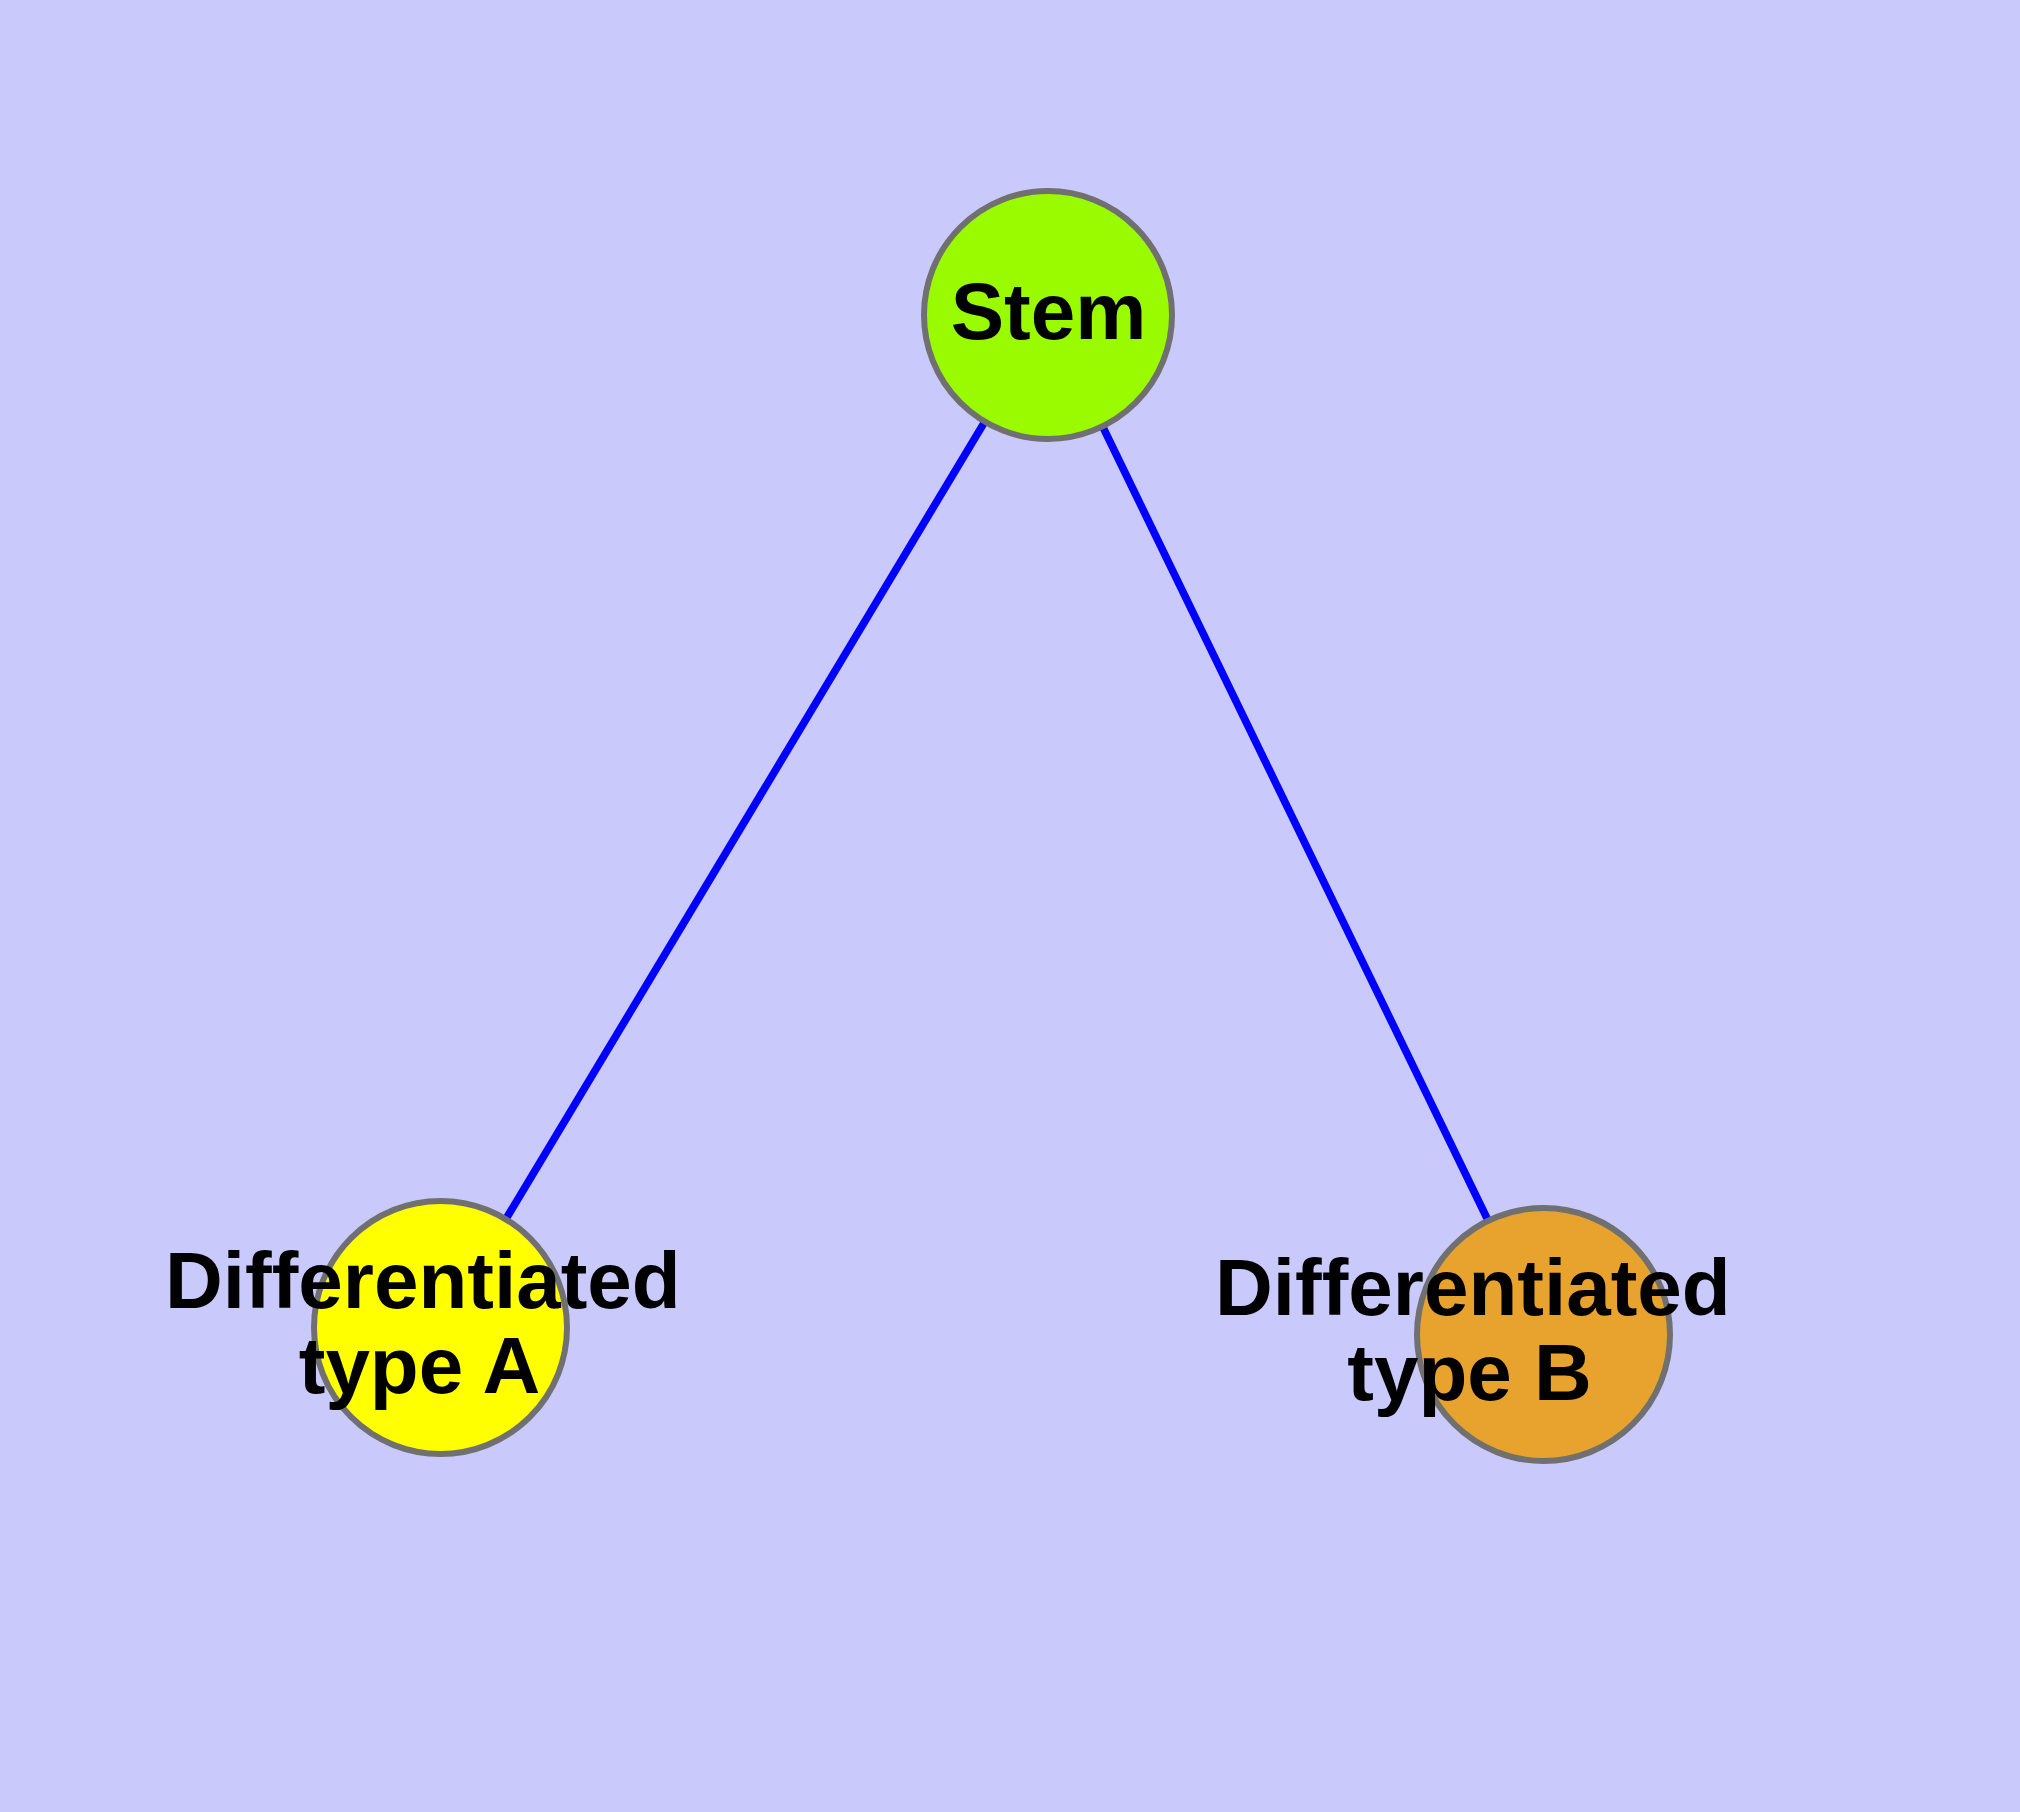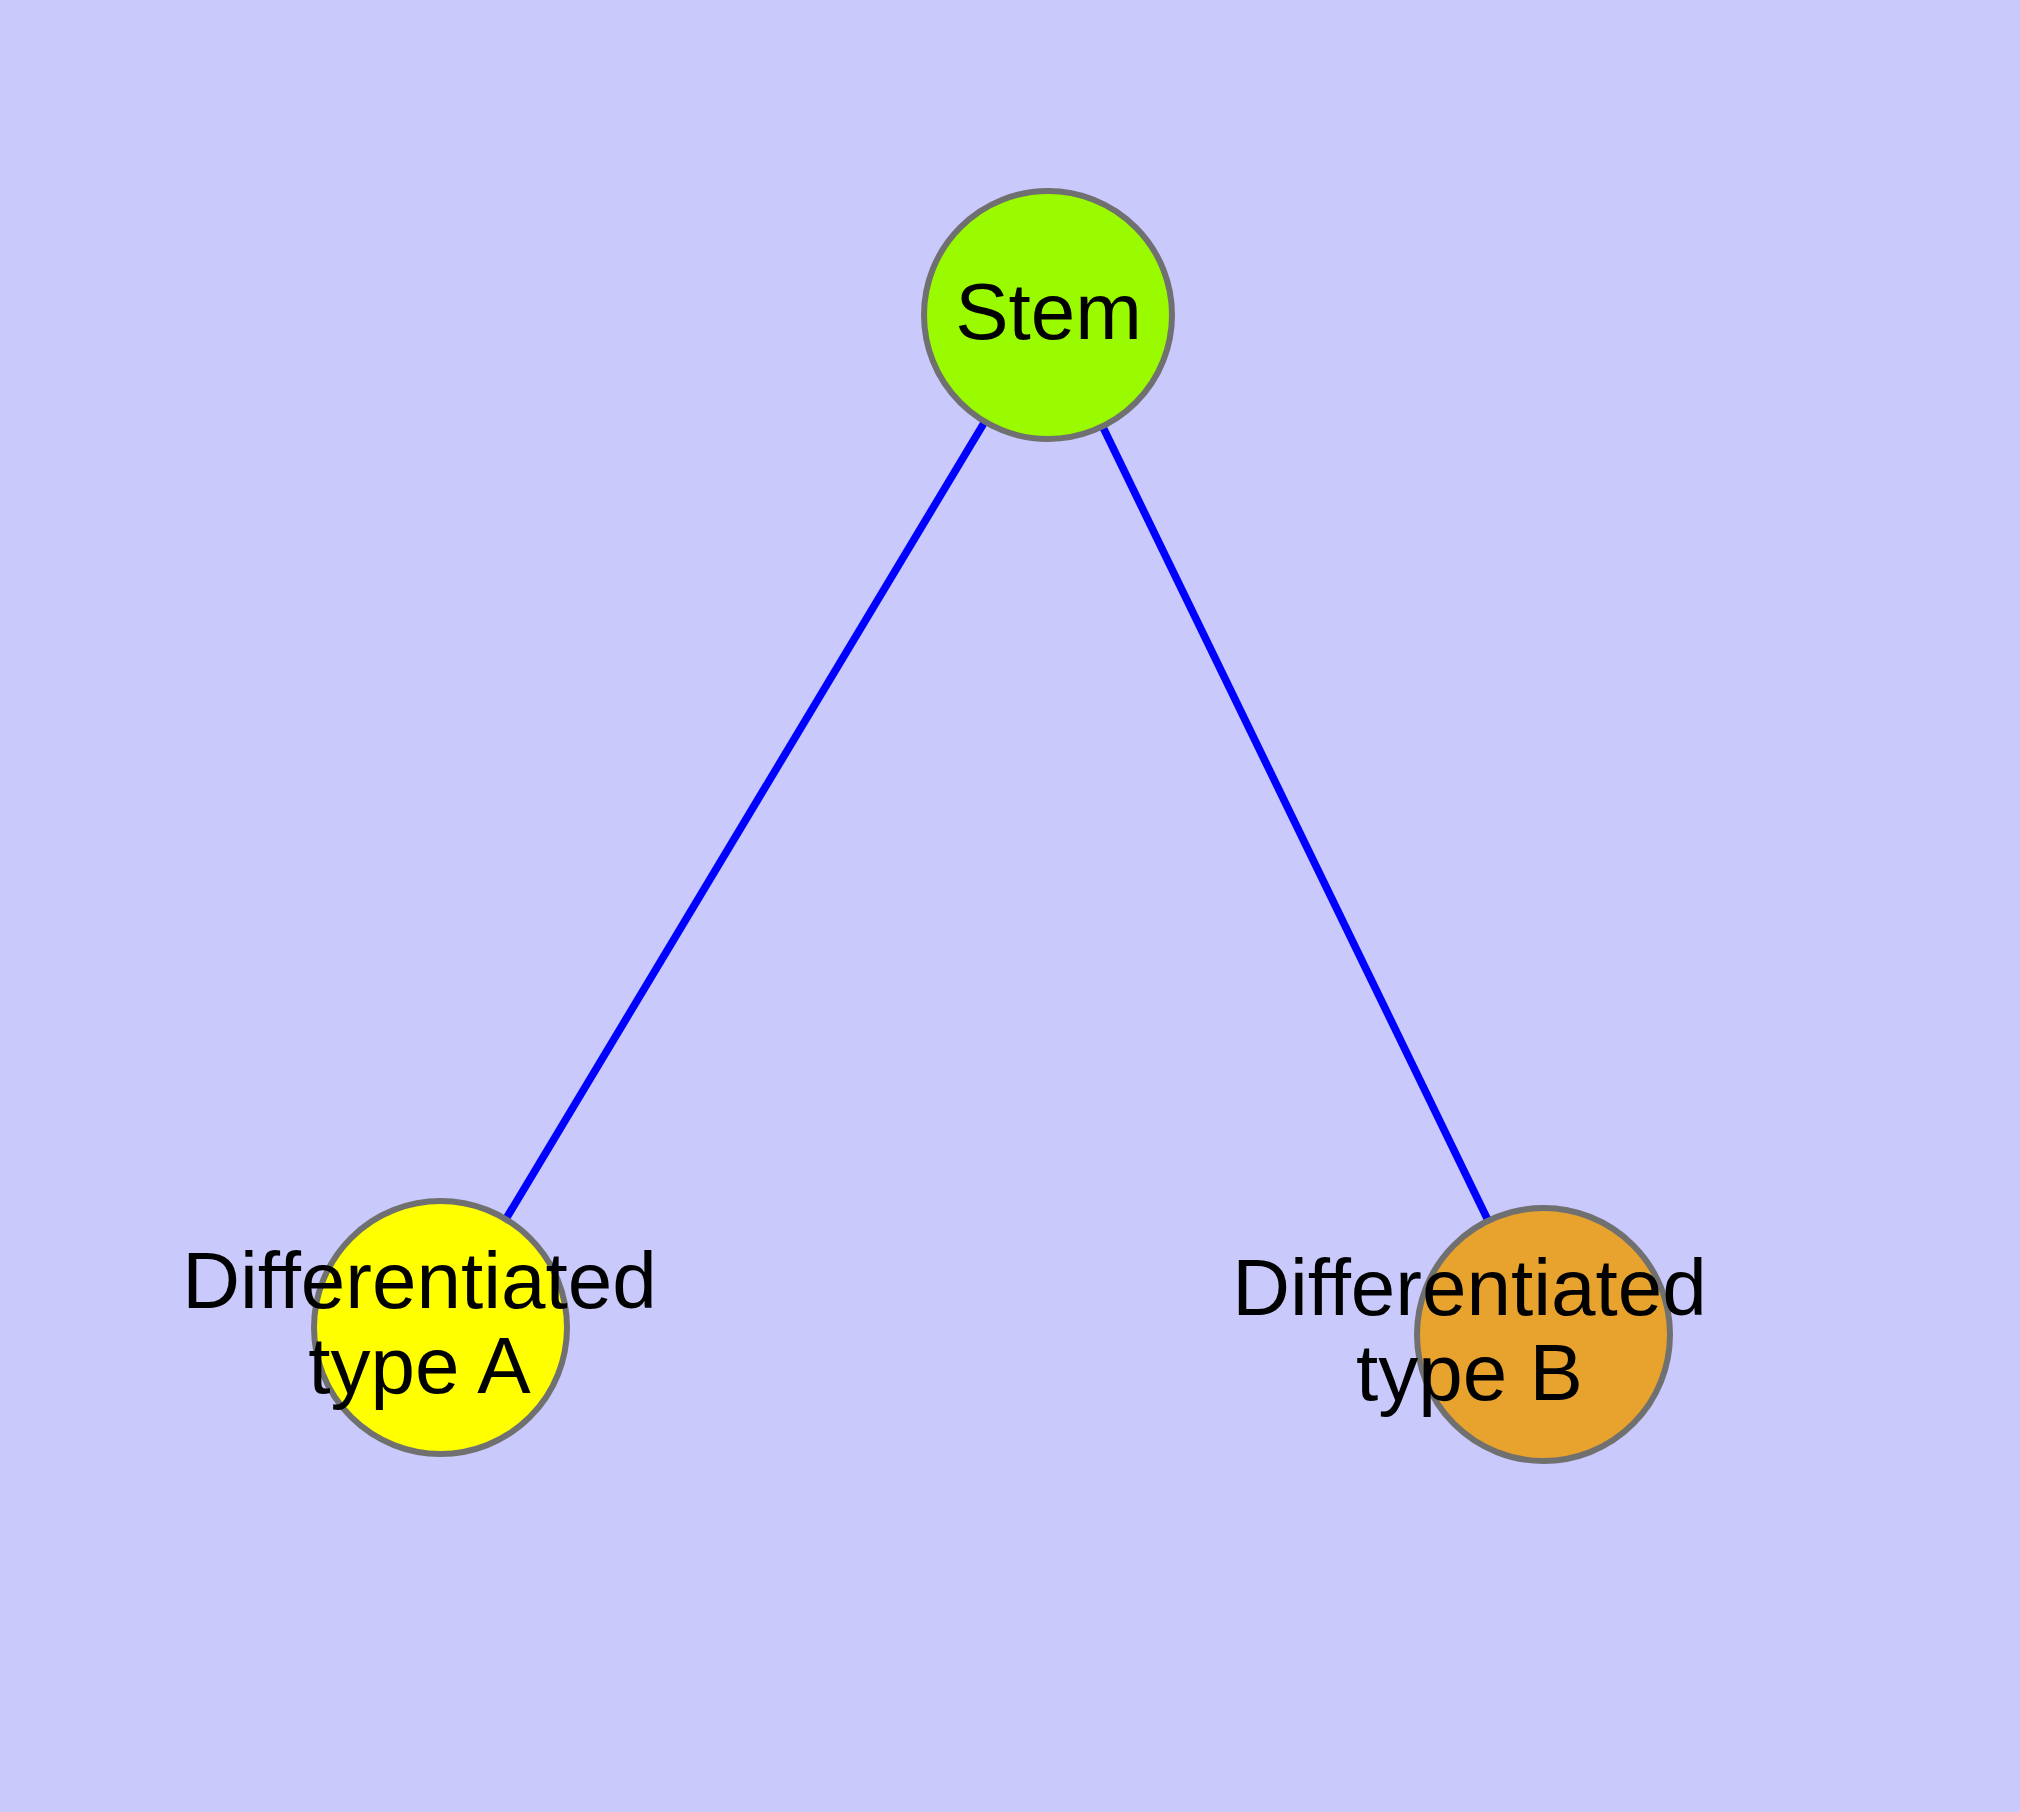--- a/index.html
+++ b/index.html
@@ -48,21 +48,21 @@
   #node-diff-b {
     left: 1414px;
     top: 1205px;
     width: 259px;
     height: 259px;
     background: #e8a32e;
   }
   .node-label {
     position: absolute;
     color: #000000;
-    font-weight: normal;
+    font-weight: bold;
     text-align: center;
     line-height: 1.06;
     white-space: pre-line;
     pointer-events: none;
   }
   #label-stem {
     left: 794px;
     top: 270px;
     width: 509px;
     font-size: 80px;

